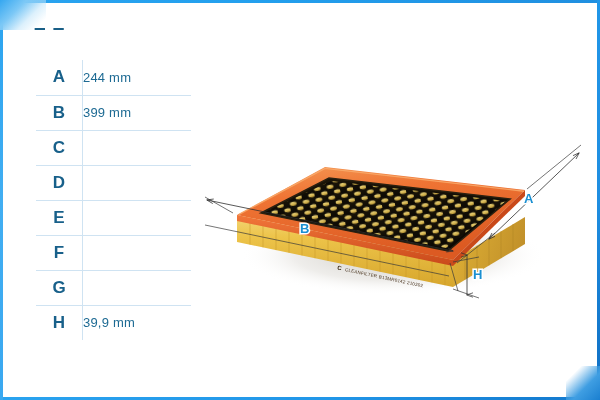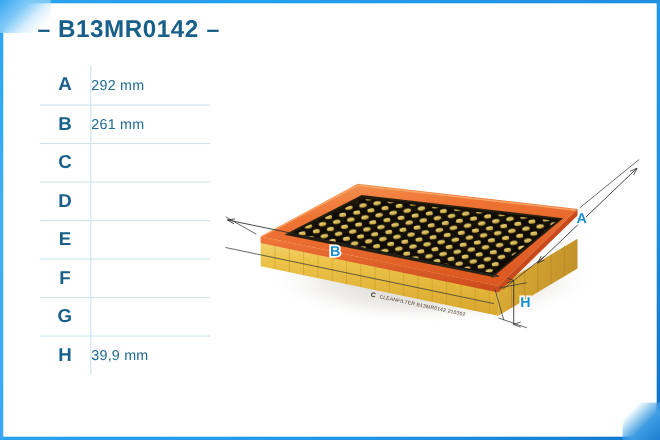--- a/index.html
+++ b/index.html
@@ -152,33 +152,32 @@
 
   <div class="frame-edge frame-top"></div>
   <div class="frame-edge frame-bottom"></div>
   <div class="frame-edge frame-left"></div>
   <div class="frame-edge frame-right"></div>
   <div class="frame-edge corner-tl"></div>
   <div class="frame-edge corner-br"></div>
 
   <div class="title-row">
     <span class="title-dash">–</span>
-    <span class="title-text">B13MR0142</span>
     <span class="title-dash">–</span>
   </div>
 
   <table class="dim-table">
     <tbody>
       <tr>
         <td class="dim-key">A</td>
-        <td class="dim-val">292 mm</td>
+        <td class="dim-val">244 mm</td>
       </tr>
       <tr>
         <td class="dim-key">B</td>
-        <td class="dim-val">261 mm</td>
+        <td class="dim-val">399 mm</td>
       </tr>
       <tr>
         <td class="dim-key">C</td>
         <td class="dim-val"></td>
       </tr>
       <tr>
         <td class="dim-key">D</td>
         <td class="dim-val"></td>
       </tr>
       <tr>

